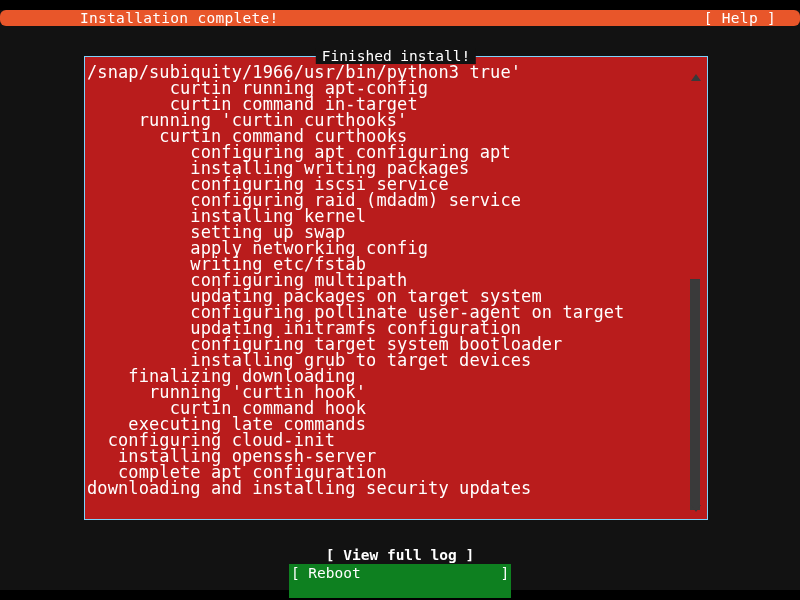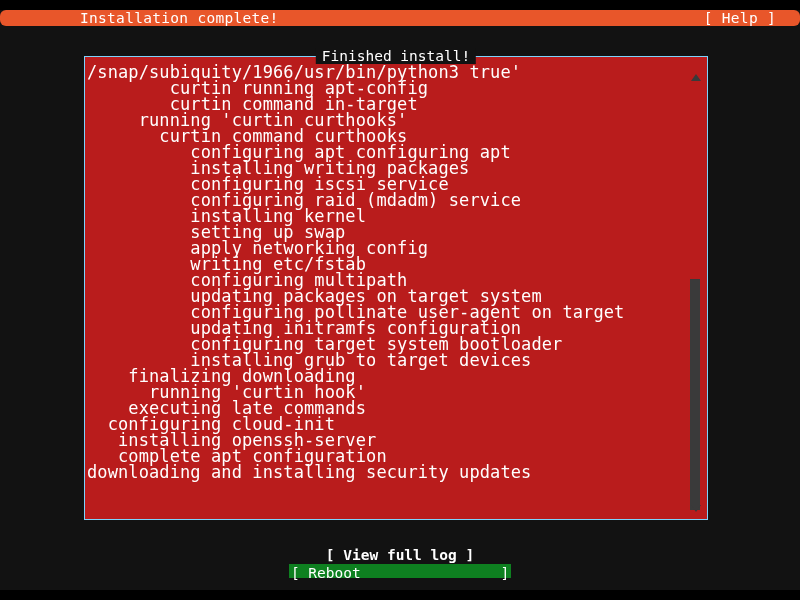--- a/index.html
+++ b/index.html
@@ -158,21 +158,21 @@
     white-space: pre;
     cursor: pointer;
     background: transparent;
     font-weight: bold;
   }
   #reboot-button {
     color: #ffffff;
     background: #0e8020;
     font-size: 14.5px;
     line-height: 18px;
-    height: 14px;
+    height: 34px;
     white-space: pre;
     cursor: pointer;
     padding: 0 2px;
   }
 </style>
 </head>
 <body>
 
 <div id="screen">
 
@@ -203,20 +203,21 @@
           <div class="log-line">          apply networking config</div>
           <div class="log-line">          writing etc/fstab</div>
           <div class="log-line">          configuring multipath</div>
           <div class="log-line">          updating packages on target system</div>
           <div class="log-line">          configuring pollinate user-agent on target</div>
           <div class="log-line">          updating initramfs configuration</div>
           <div class="log-line">          configuring target system bootloader</div>
           <div class="log-line">          installing grub to target devices</div>
           <div class="log-line">    finalizing downloading</div>
           <div class="log-line">      running 'curtin hook'</div>
+          <div class="log-line">        curtin command hook</div>
           <div class="log-line">    executing late commands</div>
           <div class="log-line">  configuring cloud-init</div>
           <div class="log-line">   installing openssh-server</div>
           <div class="log-line">   complete apt configuration</div>
           <div class="log-line">downloading and installing security updates</div>
         </div>
 
       <div id="log-scrollbar">
         <div id="sb-arrow-up" class="sb-arrow"></div>
         <div id="sb-thumb"></div>

